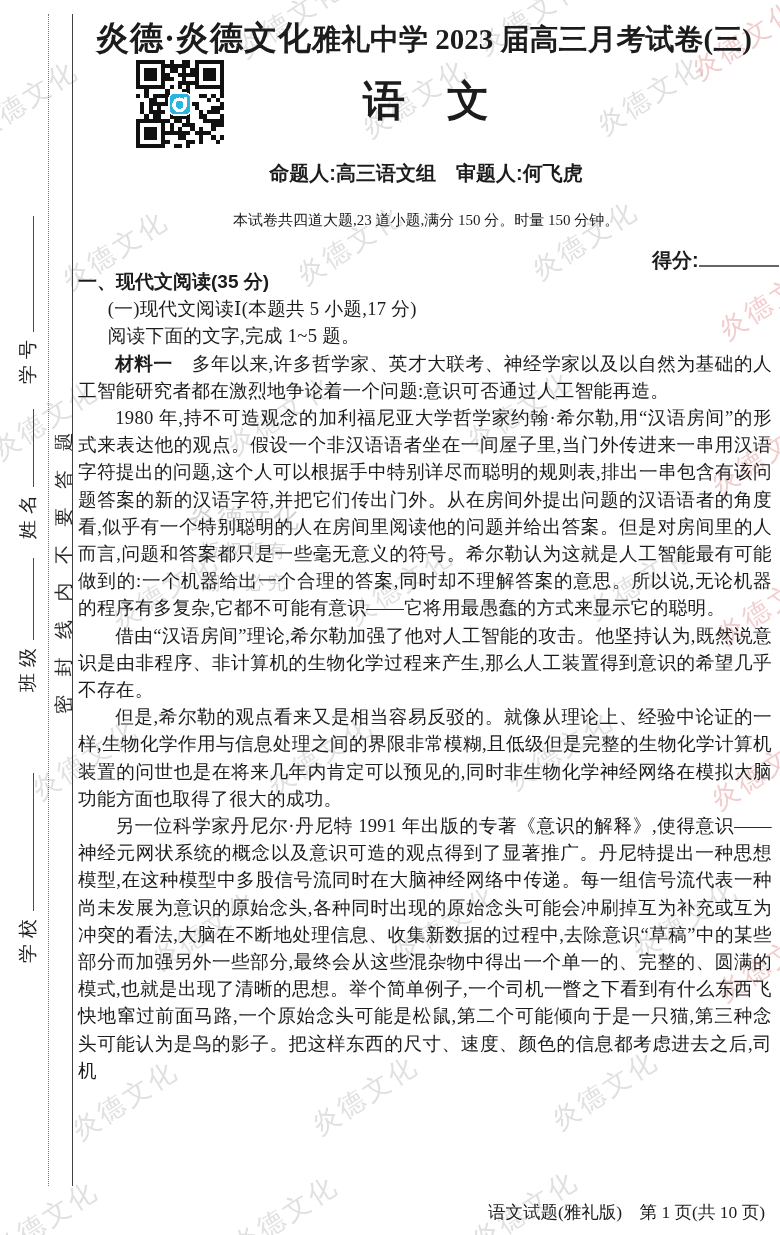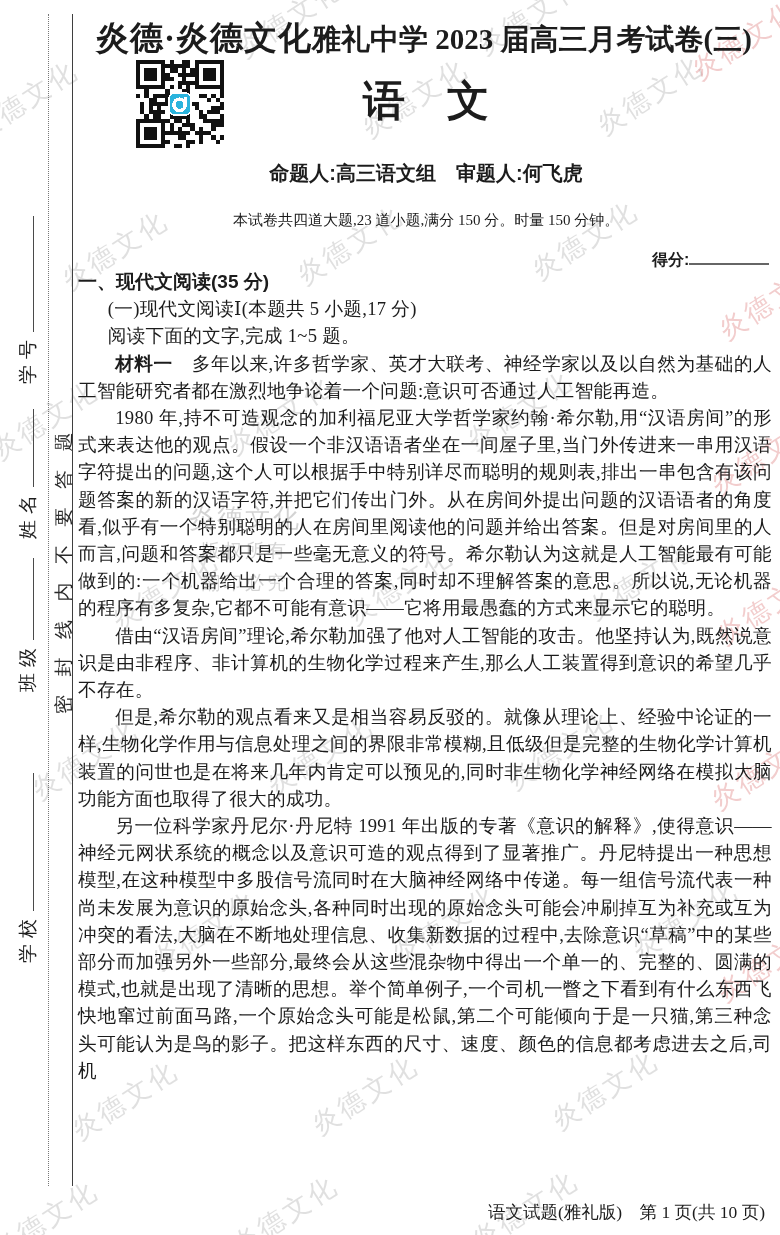--- a/index.html
+++ b/index.html
@@ -36,21 +36,21 @@
   
   .title{position:absolute;top:16px;left:72px;right:4px;text-align:center;white-space:nowrap;z-index:2;}
   .title .brush{font-size:33px;font-weight:bold;letter-spacing:1px;}
   .title .rest{font-size:29px;font-weight:bold;letter-spacing:0;}
   .qr{position:absolute;left:132px;top:58px;z-index:2;}
   .subject{position:absolute;top:73px;left:72px;right:0;text-align:center;font-size:42px;font-weight:bold;
            font-family:"Liberation Sans","DejaVu Sans",sans-serif;z-index:2;}
   .setters{position:absolute;top:160px;left:72px;right:0;text-align:center;font-size:20px;font-weight:bold;
            font-family:"Liberation Sans","DejaVu Sans",sans-serif;z-index:2;}
   .exam-info{position:absolute;top:211px;left:72px;right:0;text-align:center;font-size:15px;z-index:2;}
-  .score{position:absolute;top:247px;left:652px;font-size:16px;font-weight:bold;
+  .score{position:absolute;top:247px;left:652px;font-size:20px;font-weight:bold;
          font-family:"Liberation Sans","DejaVu Sans",sans-serif;z-index:2;}
   .score .blank{display:inline-block;width:80px;height:16px;border-bottom:2px solid #666;}
   
   .main{position:absolute;left:78px;top:268px;width:694px;line-height:27.2px;font-size:18.6px;
         letter-spacing:0.3px;z-index:2;}
   .main h1{margin:0;font-size:19px;font-weight:bold;line-height:27.2px;
            font-family:"Liberation Sans","DejaVu Sans",sans-serif;letter-spacing:0;}
   .sub{ text-indent:1.6em;}
   .main p{margin:0;text-align:justify;text-indent:2em;}
   .mat-label{font-weight:bold;font-family:"Liberation Sans","DejaVu Sans",sans-serif;}

